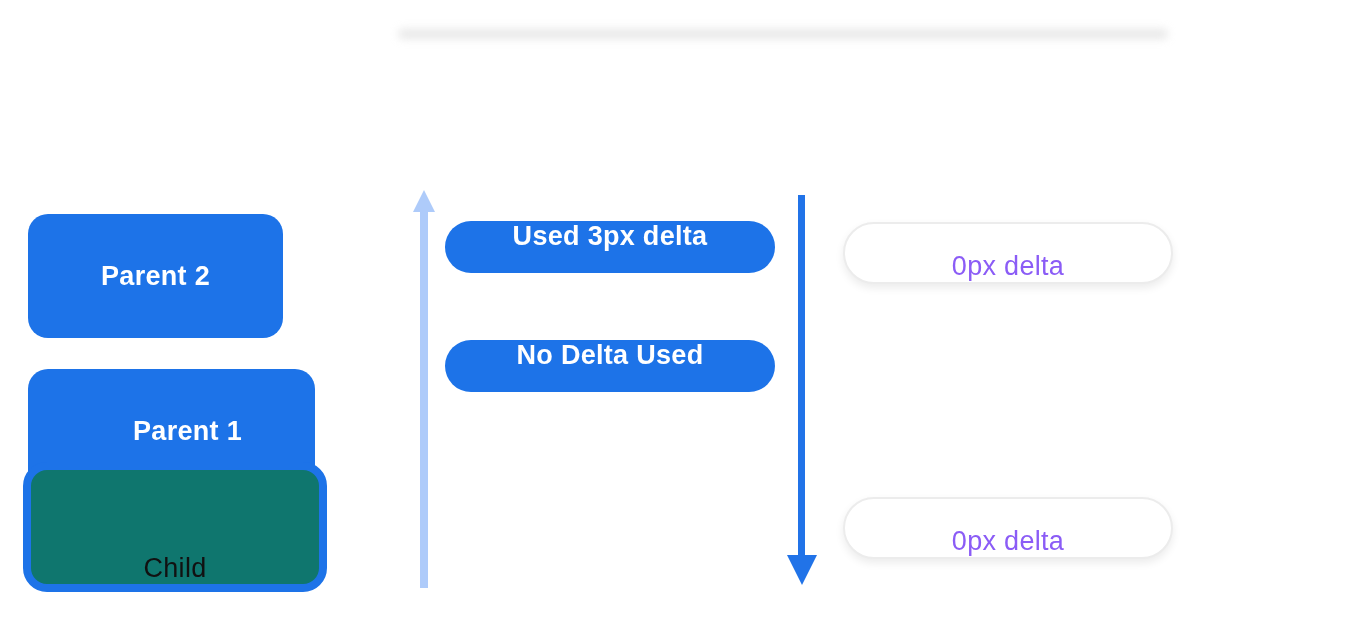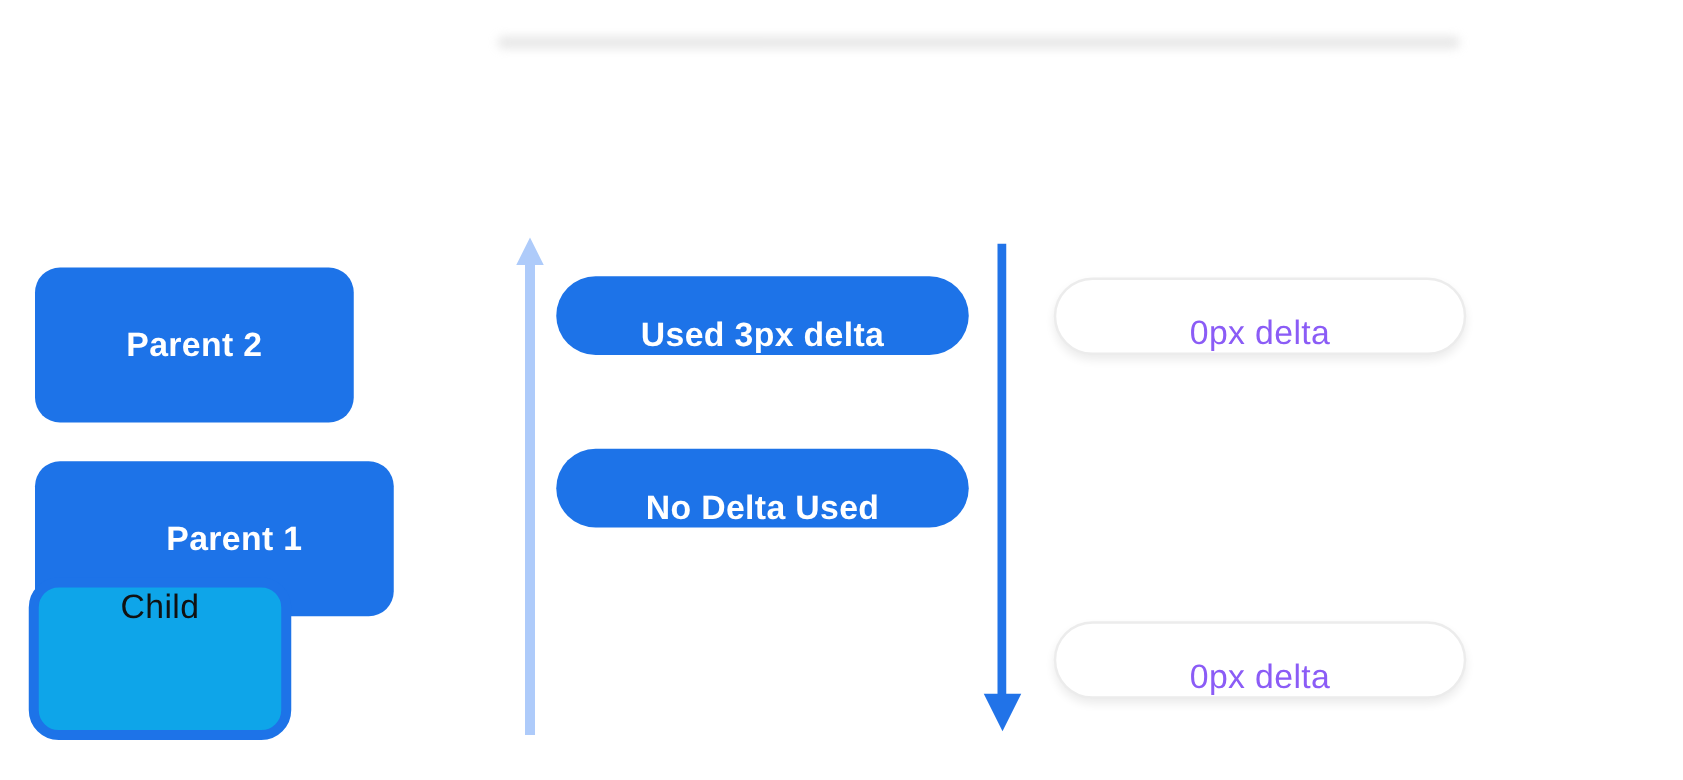--- a/index.html
+++ b/index.html
@@ -43,45 +43,45 @@
     font-size: 27px;
     display: flex; align-items: center; justify-content: center;
     letter-spacing: 0.3px;
     margin-top: 25px;
   }
   .box-parent2 { top: 189px; }
   .box-parent1 { top: 344px; padding-left: 32px; }
   .child-box {
     position: absolute;
     left: 23px; top: 462px;
-    width: 210px; height: 130px;
+    width: 304px; height: 130px;
     box-sizing: border-box;
-    background: #0ea5e9;
+    background: #0f766e;
     border: 8px solid #1D73E8;
     border-radius: 24px;
     color: #111111;
     font-weight: 500;
     font-size: 27px;
-    display: flex; align-items: flex-start; justify-content: center;
+    display: flex; align-items: flex-end; justify-content: center;
     letter-spacing: 0.3px;
   }
   .blue-pill {
     position: absolute;
     left: 445px;
-    width: 330px; height: 63px;
+    width: 330px; height: 52px;
     background: #1D73E8;
     border-radius: 32px;
     color: #ffffff;
     font-weight: 700;
     font-size: 27px;
-    display: flex; align-items: flex-end; justify-content: center;
+    display: flex; align-items: flex-start; justify-content: center;
     letter-spacing: 0.3px;
   }
   .pill-used-delta { top: 221px; }
-  .pill-no-delta { top: 359px; }
+  .pill-no-delta { top: 340px; }
   .white-pill {
     position: absolute;
     left: 843px;
     width: 330px; height: 62px;
     box-sizing: border-box;
     background: #ffffff;
     border: 2px solid #ECECEC;
     border-radius: 31px;
     box-shadow: 0 4px 8px rgba(0,0,0,0.08);
     color: #8b5cf6;

